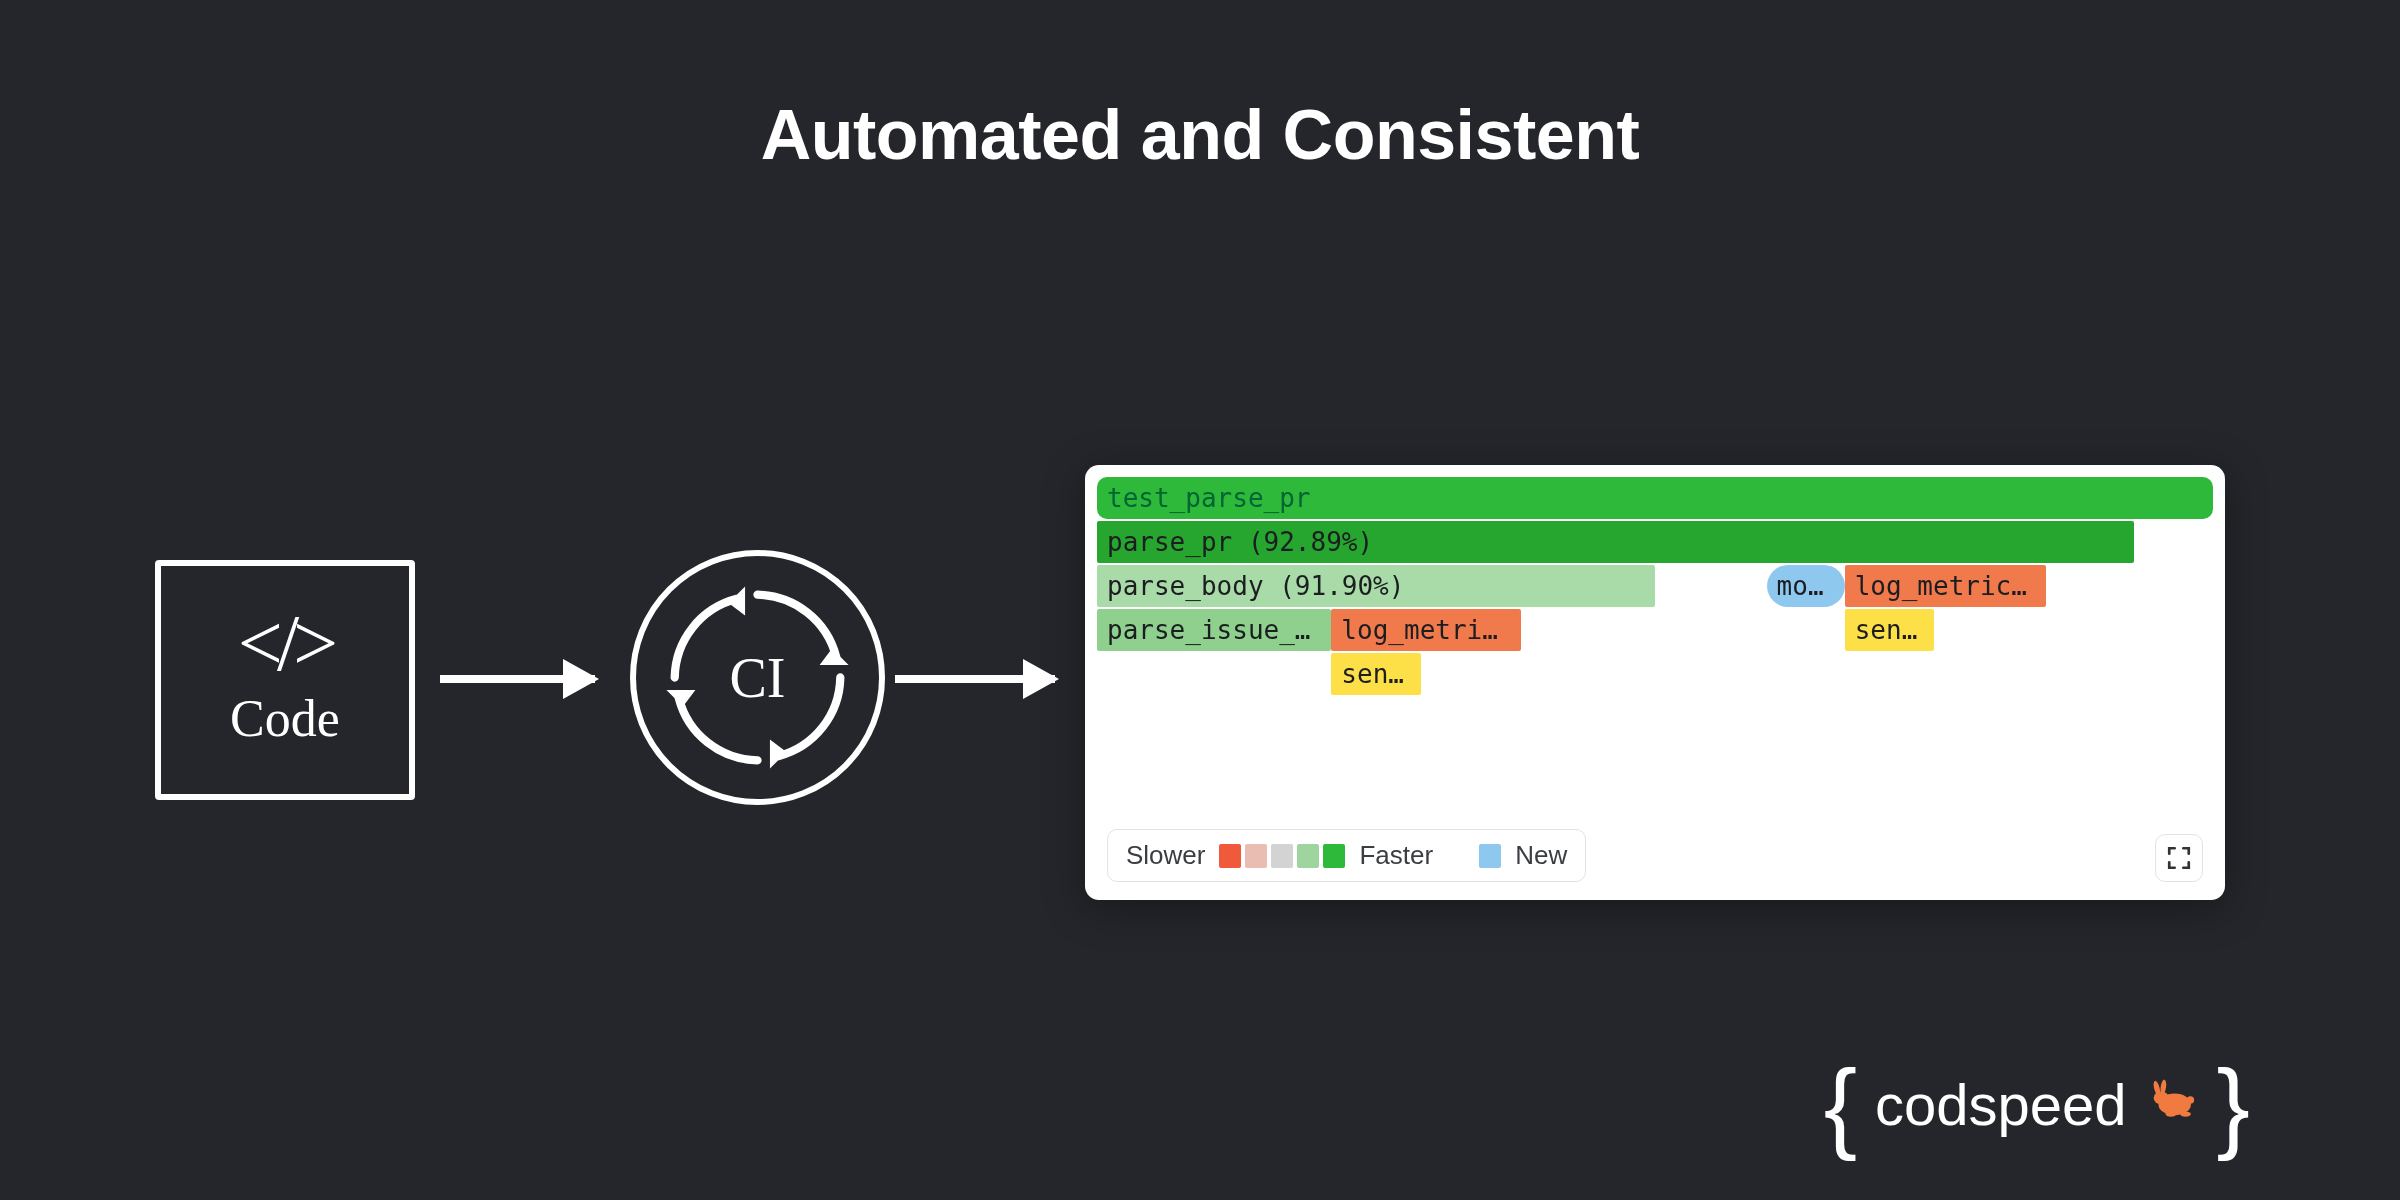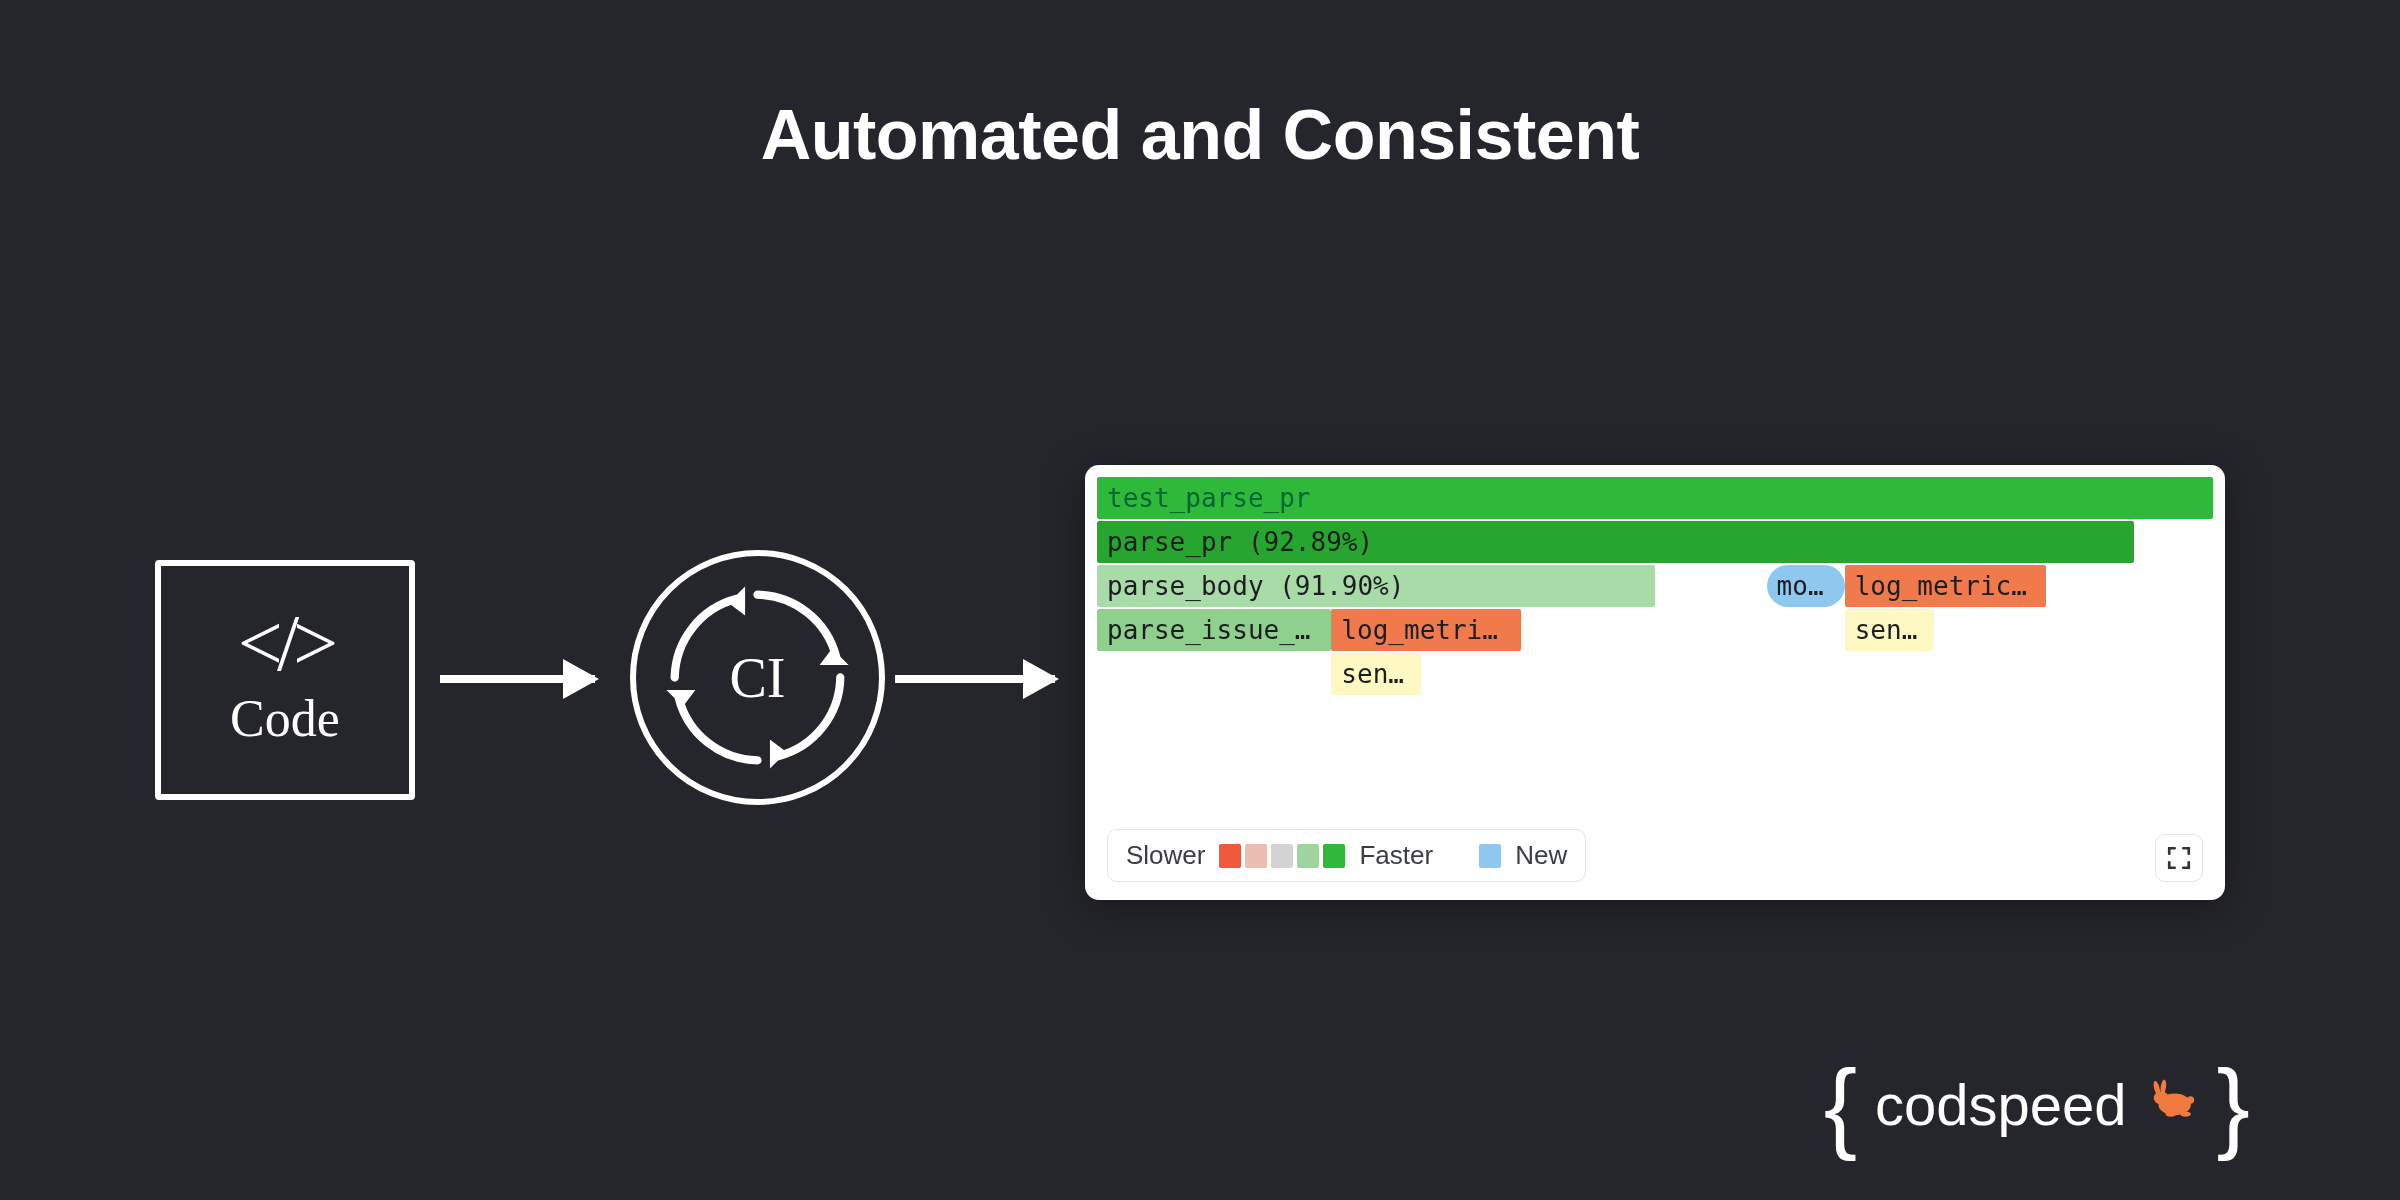--- a/index.html
+++ b/index.html
@@ -125,21 +125,21 @@
     white-space: nowrap;
     overflow: hidden;
     text-overflow: ellipsis;
     border-radius: 2px;
   }
   .c-green { background: #2fb93a; color: #063; }
   .c-green-dk { background: #26a52f; }
   .c-green-md { background: #8fd08f; }
   .c-green-lt { background: #a9dba9; }
   .c-orange { background: #f07a4c; }
-  .c-gray { background: #fef9c3; }
+  .c-gray { background: #fde047; }
   .c-gray-lt { background: #e6e6e6; }
   .c-blue { background: #8fc8ee; }
   .legend {
     position: absolute;
     left: 22px;
     bottom: 18px;
     display: flex;
     align-items: center;
     gap: 14px;
     font-family: -apple-system, sans-serif;
@@ -211,21 +211,21 @@
       </svg>
     </div>
     <span style="position:relative;z-index:1;">CI</span>
   </div>
 
   <div class="arrow arrow2"></div>
 
   <div class="flame-panel">
     <div id="flame-rows">
         <div class="flame-row">
-          <div class="flame-cell c-green" style="left: 0%; width: 100%;">test_parse_pr</div>
+          <div class="flame-cell c-green" style="left: 0%; width: 100%; border-radius: 10px;">test_parse_pr</div>
         </div>
         <div class="flame-row">
           <div class="flame-cell c-green-dk" style="left: 0%; width: 92.89%;">parse_pr (92.89%)</div>
         </div>
         <div class="flame-row">
           <div class="flame-cell c-green-lt" style="left: 0%; width: 50%;">parse_body (91.90%)</div>
           <div class="flame-cell c-blue" style="left: 60%; width: 7%; border-radius: 21px;">mo…</div>
           <div class="flame-cell c-orange" style="left: 67%; width: 18%;">log_metric…</div>
         </div>
         <div class="flame-row">

